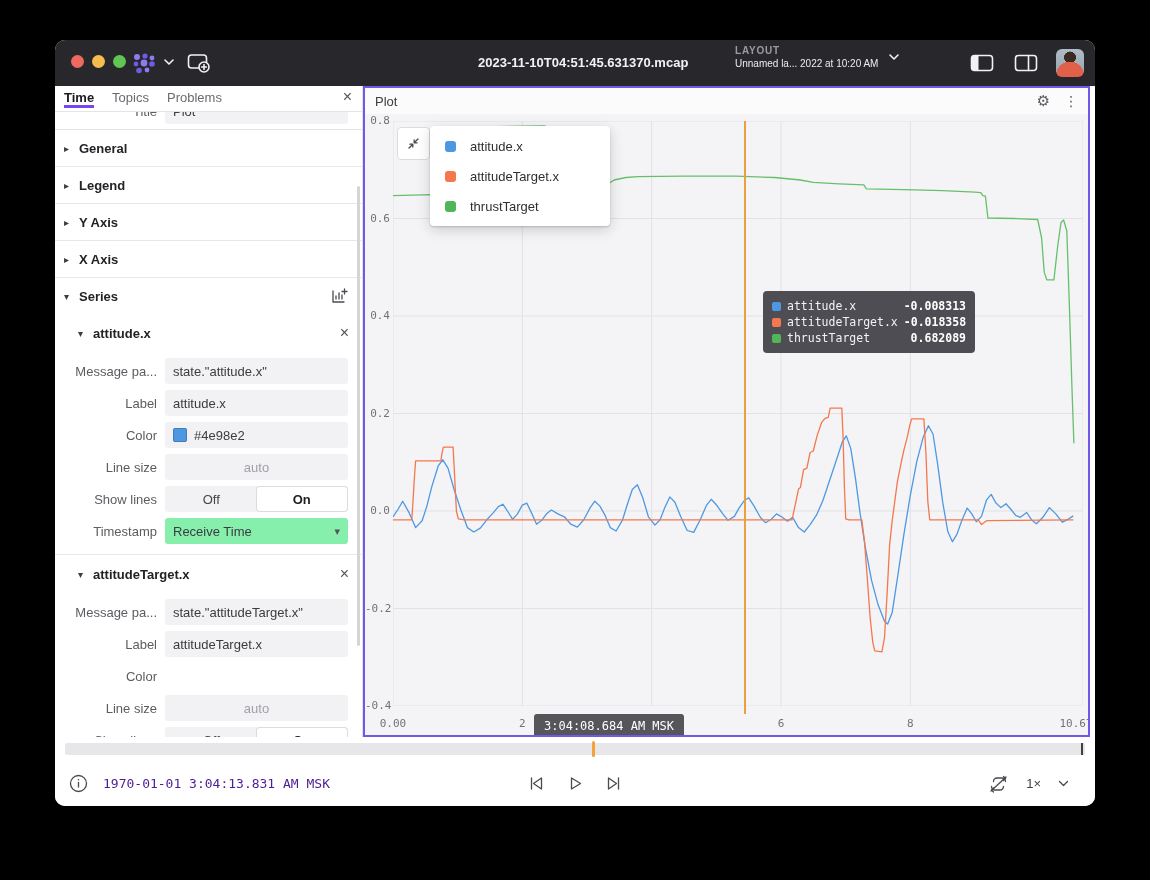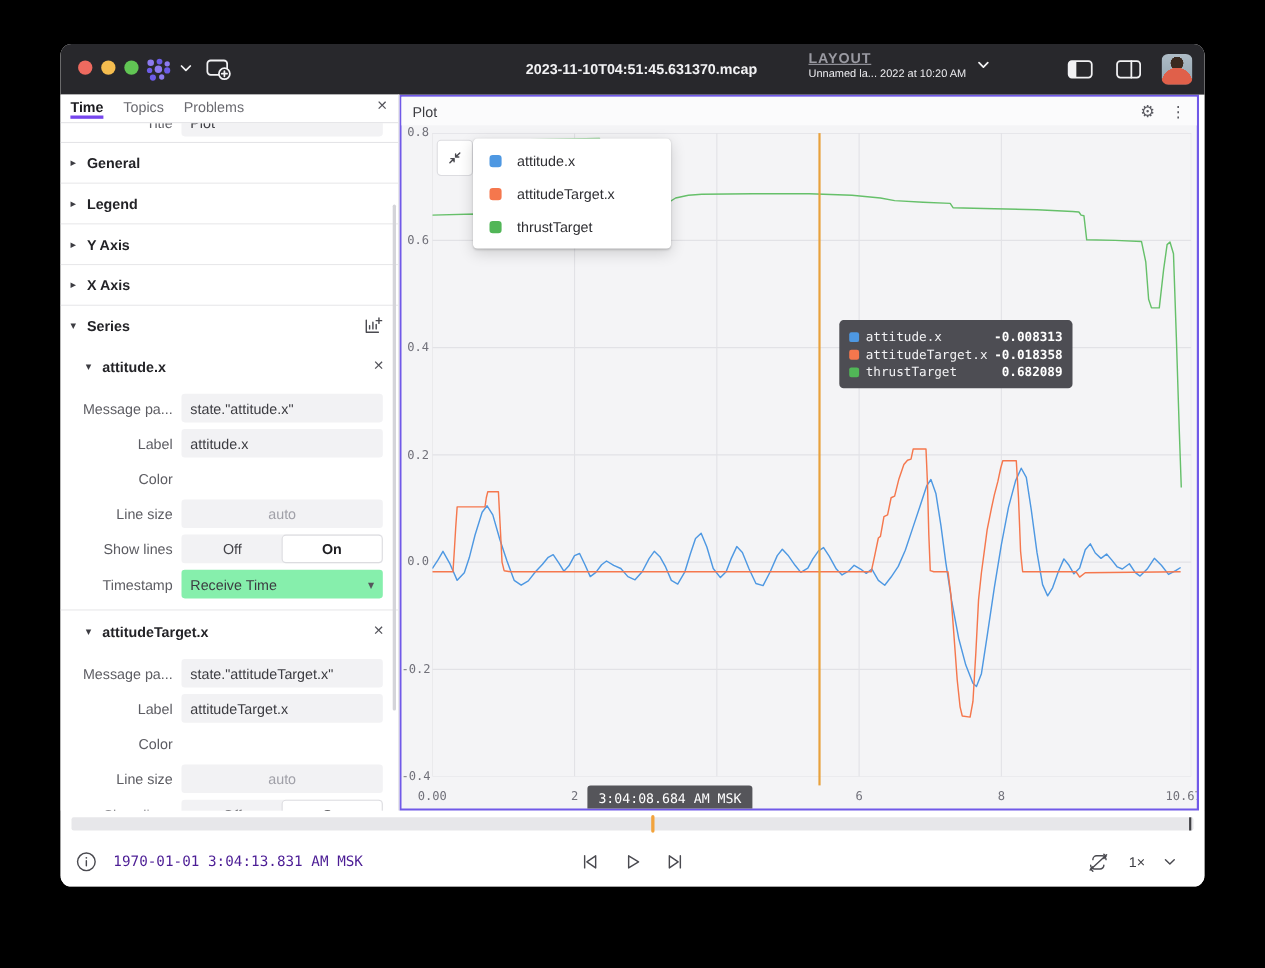--- a/index.html
+++ b/index.html
@@ -8,21 +8,21 @@
   .titlebar{position:relative;height:46px;background:#28282c;}
   .traffic{position:absolute;left:16px;top:15px;display:flex;gap:8px;}
   .traffic span{width:13px;height:13px;border-radius:50%;}
   .t-red{background:#ee6a5f}.t-yellow{background:#f5bd4f}.t-green{background:#61c554}
   .logo{position:absolute;left:76px;top:11px;}
   .tb-chevron{position:absolute;left:108px;top:18px;}
   .addpanel{position:absolute;left:132px;top:12px;}
   .tb-title{position:absolute;left:423px;top:15px;color:#f2f2f4;font-size:13px;font-weight:bold;white-space:nowrap;}
   .layout-group{position:absolute;left:680px;top:5px;display:flex;align-items:center;gap:10px;}
   .layout-texts{display:flex;flex-direction:column;}
-  .layout-label{font-size:13px;letter-spacing:.8px;color:#9a9aa2;font-weight:bold;text-decoration:underline;}
+  .layout-label{font-size:10px;letter-spacing:.8px;color:#9a9aa2;font-weight:bold;}
   .layout-name{font-size:10px;color:#ececf0;margin-top:2px;white-space:nowrap;}
   .toggle1{position:absolute;left:915px;top:13px;}
   .toggle2{position:absolute;left:959px;top:13px;}
   .avatar{position:absolute;left:1001px;top:9px;width:28px;height:28px;border-radius:6px;
     background:
       radial-gradient(circle at 50% 95%, #e0604a 0 46%, transparent 47%),
       radial-gradient(circle at 50% 30%, #3a2a20 0 24%, transparent 25%),
       radial-gradient(circle at 50% 42%, #d9a57e 0 22%, transparent 23%),
       linear-gradient(#aebcc6,#93a4b0);}
   
@@ -194,20 +194,24 @@
       <div class="field-row">
         <div class="field-label">Message pa...</div>
         <div class="field-input">state."attitude.x"</div>
       </div>
       <div class="field-row">
         <div class="field-label">Label</div>
         <div class="field-input">attitude.x</div>
       </div>
       <div class="field-row">
         <div class="field-label">Color</div>
+        <div class="field-input">
+          <span class="swatch" style="background: rgb(78, 152, 226);"></span>
+          <span>#4e98e2</span>
+        </div>
       </div>
       <div class="field-row">
         <div class="field-label">Line size</div>
         <div class="field-input center">auto</div>
       </div>
       <div class="field-row">
         <div class="field-label">Show lines</div>
         <div class="seg">
           <div class="seg-opt">Off</div>
           <div class="seg-opt on">On</div>

